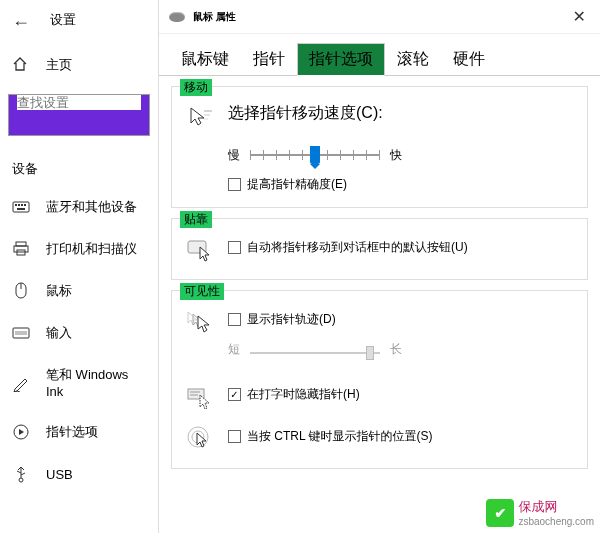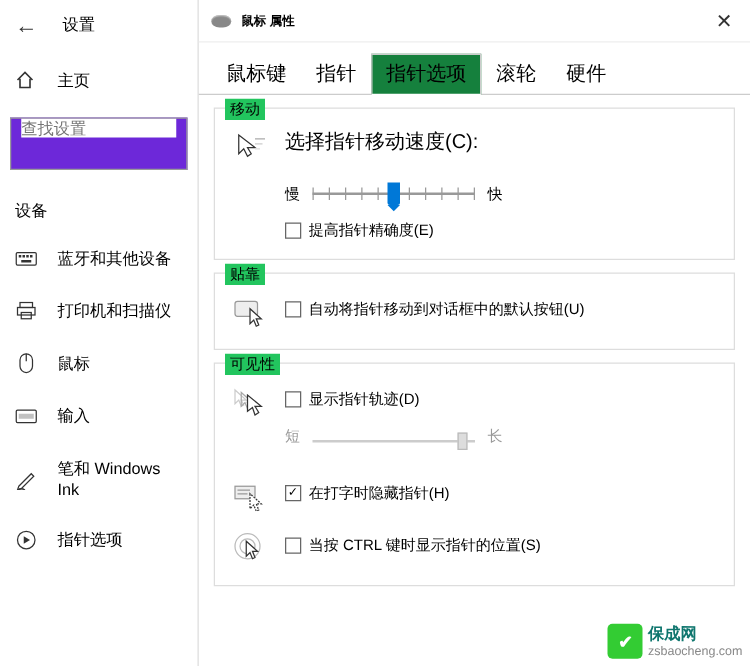--- a/index.html
+++ b/index.html
@@ -45,21 +45,21 @@
 .trail-line { position: absolute; top: 10px; left: 0; right: 0; height: 2px; background: #ccc; }
 .trail-thumb { position: absolute; top: 4px; right: 6px; width: 8px; height: 14px; background: #ddd; border: 1px solid #bbb; }
 
 .checkbox-row { display: flex; align-items: center; font-size: 12px; margin-top: 4px; }
 .checkbox { width: 13px; height: 13px; border: 1px solid #666; margin-right: 6px; display: flex; align-items: center; justify-content: center; font-size: 10px; line-height: 1; }
 .checkbox.checked::before { content: "✓"; color: #000; }
 .disabled-text { color: #999; }
 
 .watermark { position: absolute; right: 6px; bottom: 6px; display: flex; align-items: center; font-size: 12px; color: #0a0; }
 .wm-badge { width: 28px; height: 28px; background: #3c3; border-radius: 4px; margin-right: 4px; display: flex; align-items: center; justify-content: center; color: #fff; font-weight: bold; font-size: 14px; }
-.wm-text .cn { font-weight: bold; font-size: 13px; color: #0f766e; }
+.wm-text .cn { font-weight: normal; font-size: 13px; color: #be185d; }
 .wm-text .url { font-size: 10px; color: #888; }
 
 svg { display: block; }
 </style>
 </head>
 <body>
 
 <div class="settings-panel">
   <div class="settings-header">
     <span class="back-arrow">←</span>
@@ -130,20 +130,31 @@
   </div>
   <div class="nav-item">
     <span class="nav-icon">
         <svg width="18" height="18" viewBox="0 0 18 18">
           <circle cx="9" cy="9" r="7" fill="none" stroke="#333"></circle>
           <path d="M7 6 L12 9 L7 12 Z" fill="#333"></path>
         </svg>
       </span>
     <span>指针选项</span>
   </div>
+  <div class="nav-item">
+    <span class="nav-icon">
+        <svg width="14" height="18" viewBox="0 0 14 18">
+          <circle cx="7" cy="15" r="2" fill="none" stroke="#333"></circle>
+          <line x1="7" y1="13" x2="7" y2="2" stroke="#333"></line>
+          <path d="M7 2 L4 5 M7 2 L10 5" stroke="#333" fill="none"></path>
+          <path d="M7 8 L3 6 M7 10 L11 8" stroke="#333" fill="none"></path>
+        </svg>
+      </span>
+    <span>USB</span>
+  </div>
 </div>
 
 <div class="dialog">
   <div class="dialog-titlebar">
     <span class="title-icon"></span>
     <span class="dialog-title">鼠标 属性</span>
     <span class="close-x">✕</span>
   </div>
 
   <div class="tabs">

